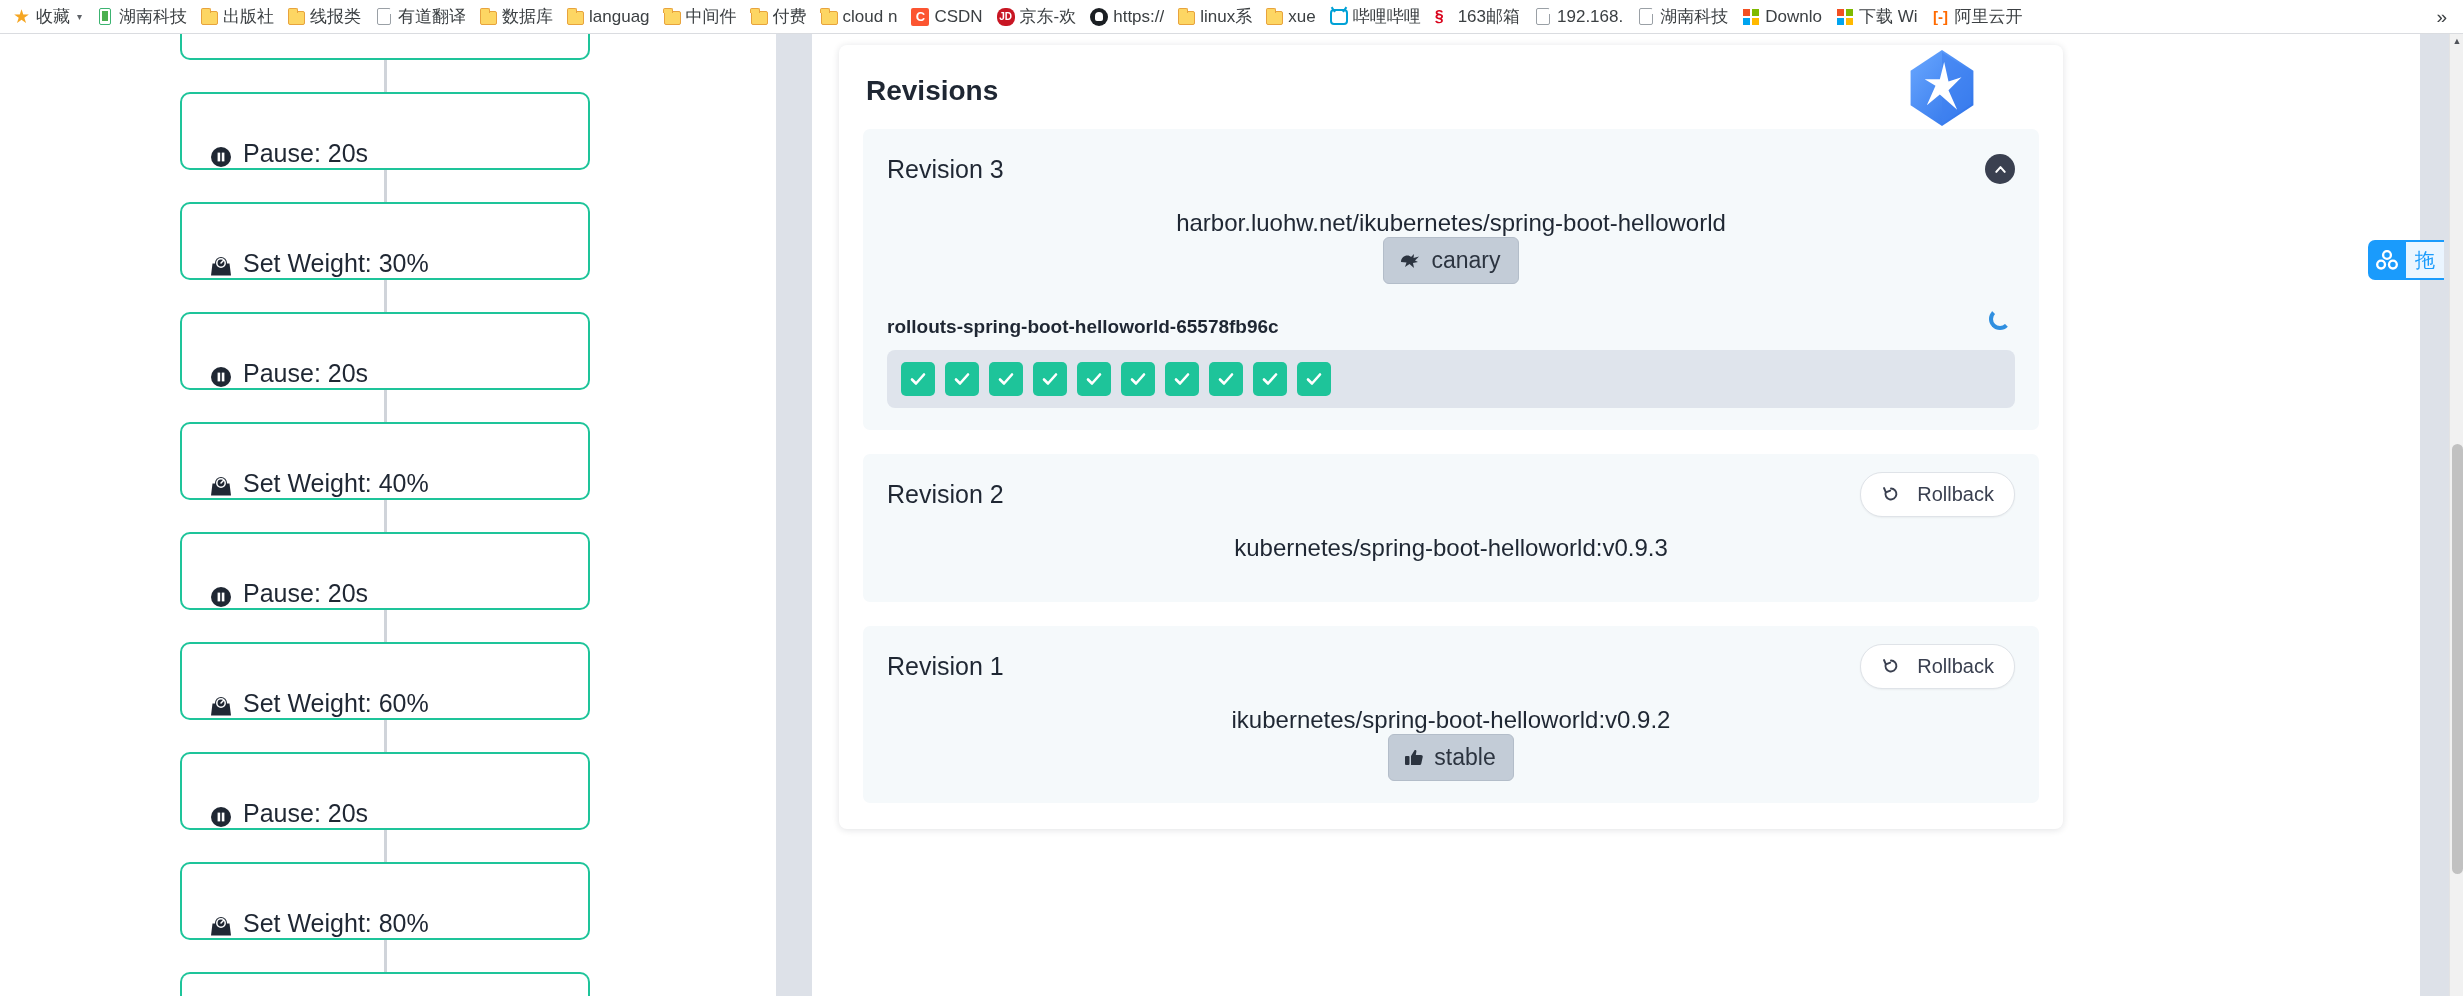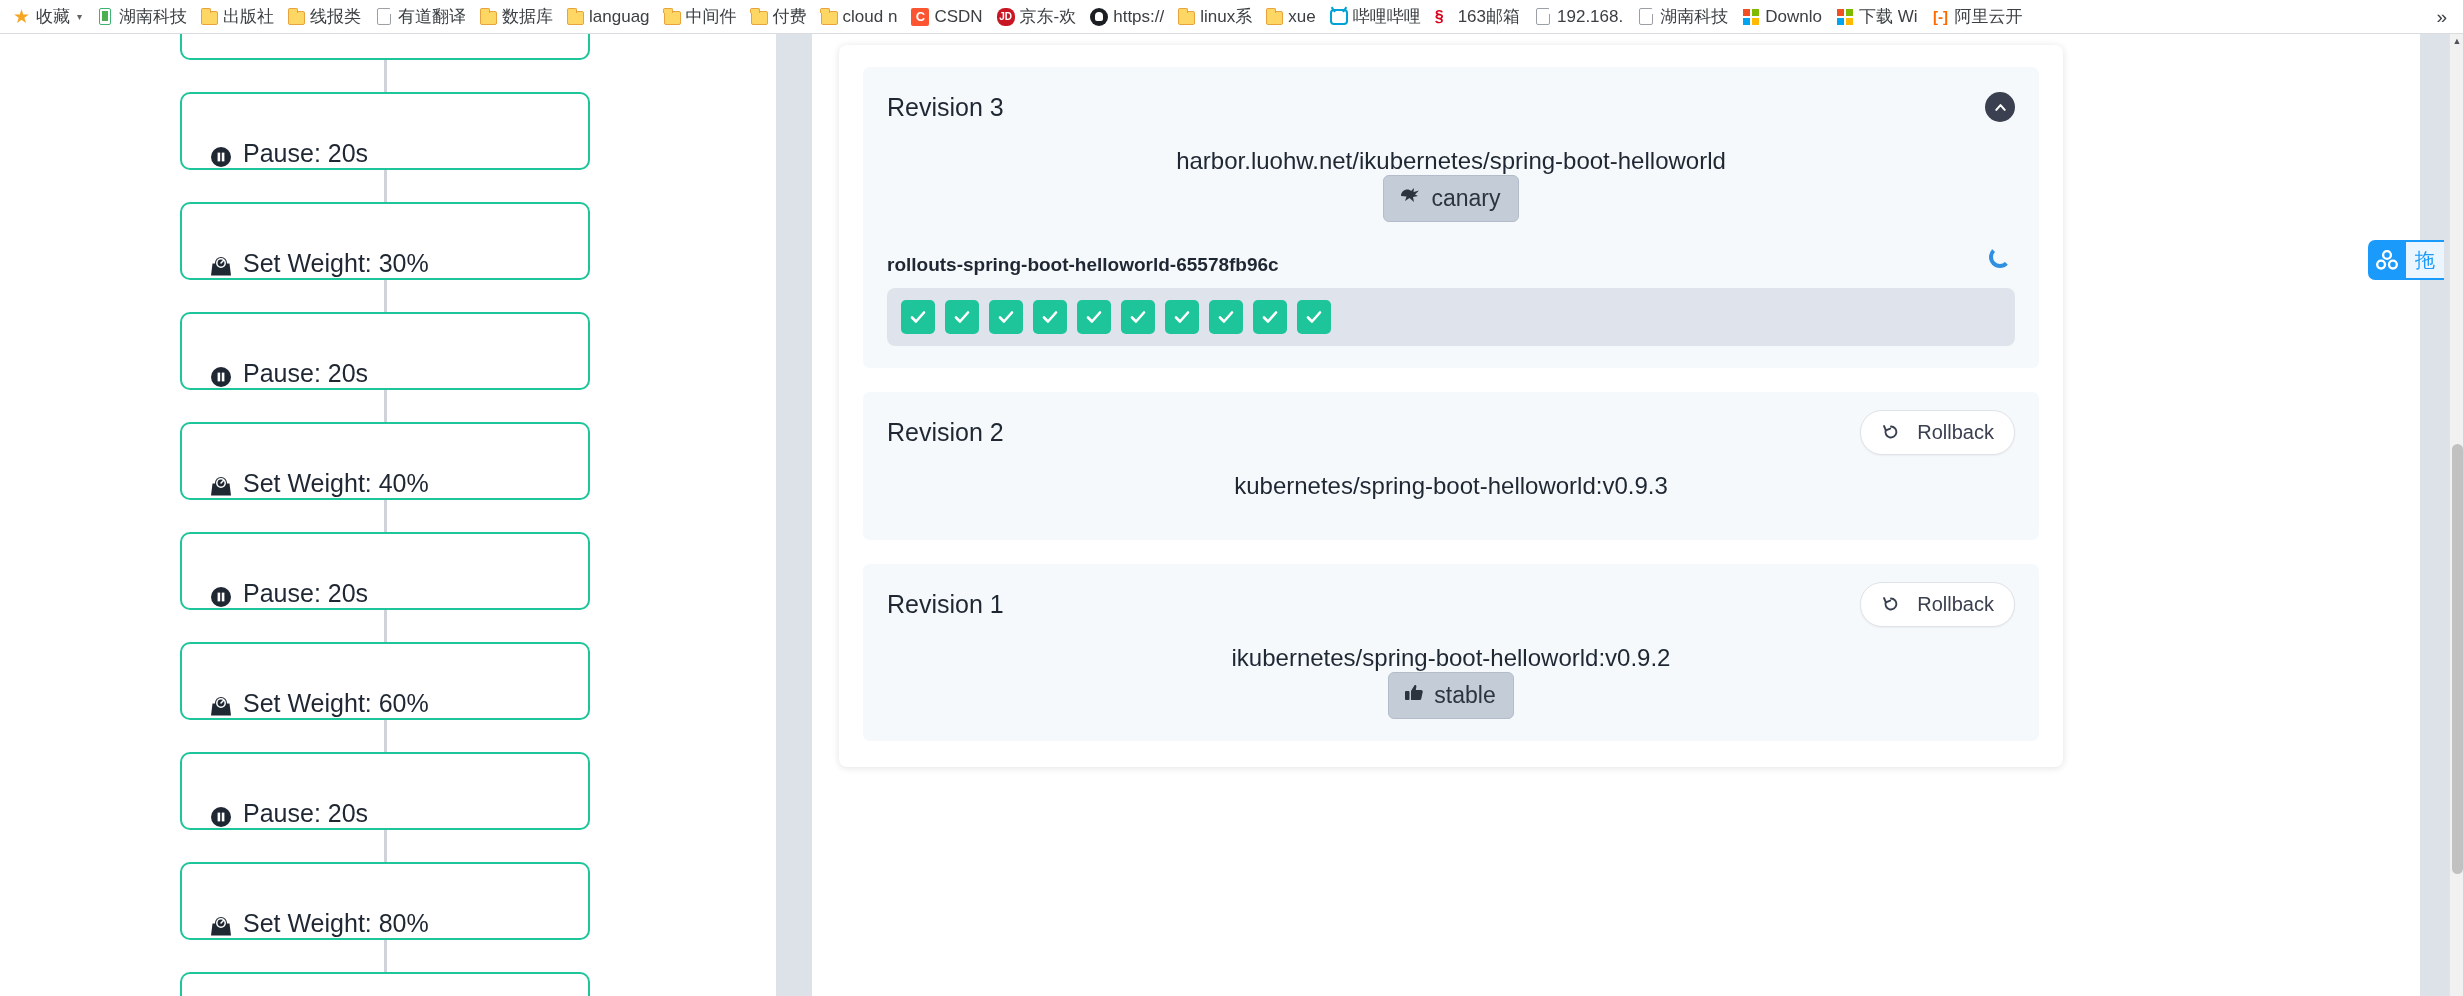--- a/index.html
+++ b/index.html
@@ -213,21 +213,21 @@
     font-size: 20px; color: #3a4050;
     cursor: pointer;
     box-shadow: 0 1px 2px rgba(0,0,0,.05);
   }
   .rev-row {
     display:flex; align-items:center; justify-content: space-between;
     margin-top: 18px; min-height: 46px; flex-direction: column;
   }
   .rev-image { font-size: 24px; color: #1f2733; }
   .tag-badge {
-    display:flex; gap:9px;
+    display:flex; align-items:center; gap:9px;
     background:#c3ccd7; border: 1px solid #b3bdc9;
     border-radius: 6px;
     padding: 9px 17px 9px 14px;
     font-size: 23px; color: #2c3440;
     cursor: pointer;
   }
   .pod-name {
     font-size: 19px; color: #1f2733; font-weight: bold;
     margin-top: 16px;
   }
@@ -491,20 +491,34 @@
         <div class="step-card" style="height:40px;border-bottom:none;border-radius:10px 10px 0 0;"></div>
       </div>
   </div>
 
   <div class="gutter"></div>
 
   <div class="main-bg">
 
     <div class="rev-card">
 
+      <div class="rev-head">
+        <div class="rev-title">Revisions</div>
+        <svg class="argo-logo" viewBox="0 0 64 72">
+          <defs>
+            <linearGradient id="ag" x1="0" y1="0" x2="1" y2="1">
+              <stop offset="0%" stop-color="#6aa8ff"></stop>
+              <stop offset="100%" stop-color="#2a6fe8"></stop>
+            </linearGradient>
+          </defs>
+          <path d="M32 1 L61 20 L61 52 L32 71 L3 52 L3 20 Z" fill="url(#ag)"></path>
+          <path d="M32 3 L59 21 L59 51 L32 69 L32 3 Z" fill="#3f82f0" opacity=".55"></path>
+          <path d="M34 12 L38 30 L50 26 L38 38 L46 56 L30 42 L18 52 L26 34 L16 28 L30 28 Z" fill="#ffffff"></path>
+        </svg>
+      </div>
 
       <div class="rev-block">
         <div class="rev-block-head">
           <div class="rev-block-title">Revision 3</div>
           <button class="chevron-btn">
             <svg width="15" height="15" viewBox="0 0 16 16">
               <path d="M3.5 10.5 L8 5.5 L12.5 10.5" stroke="#ffffff" stroke-width="2.2" fill="none" stroke-linecap="round" stroke-linejoin="round"></path>
             </svg>
           </button>
         </div>

